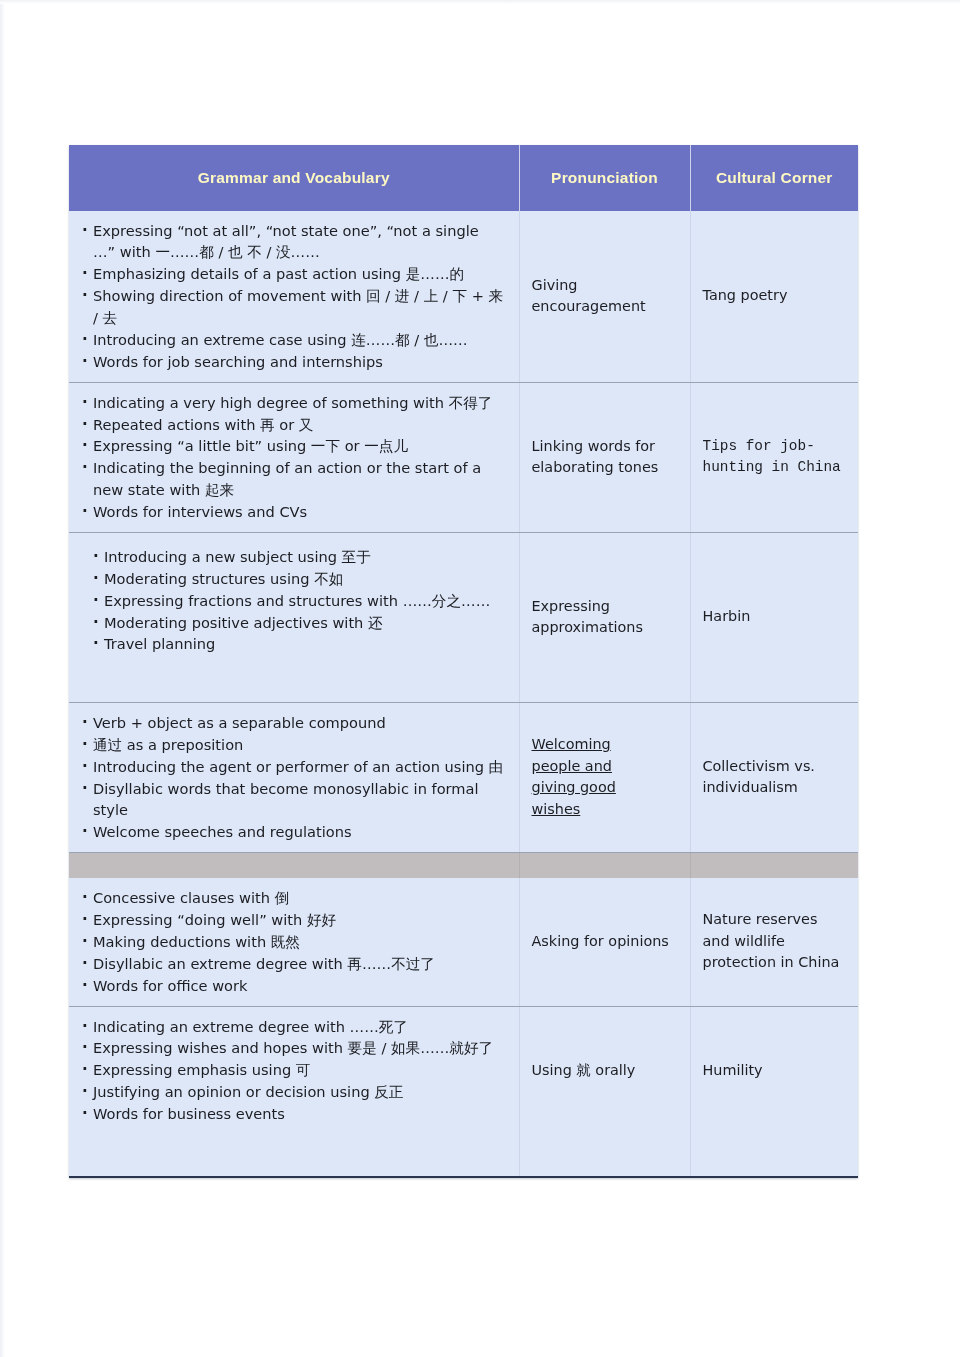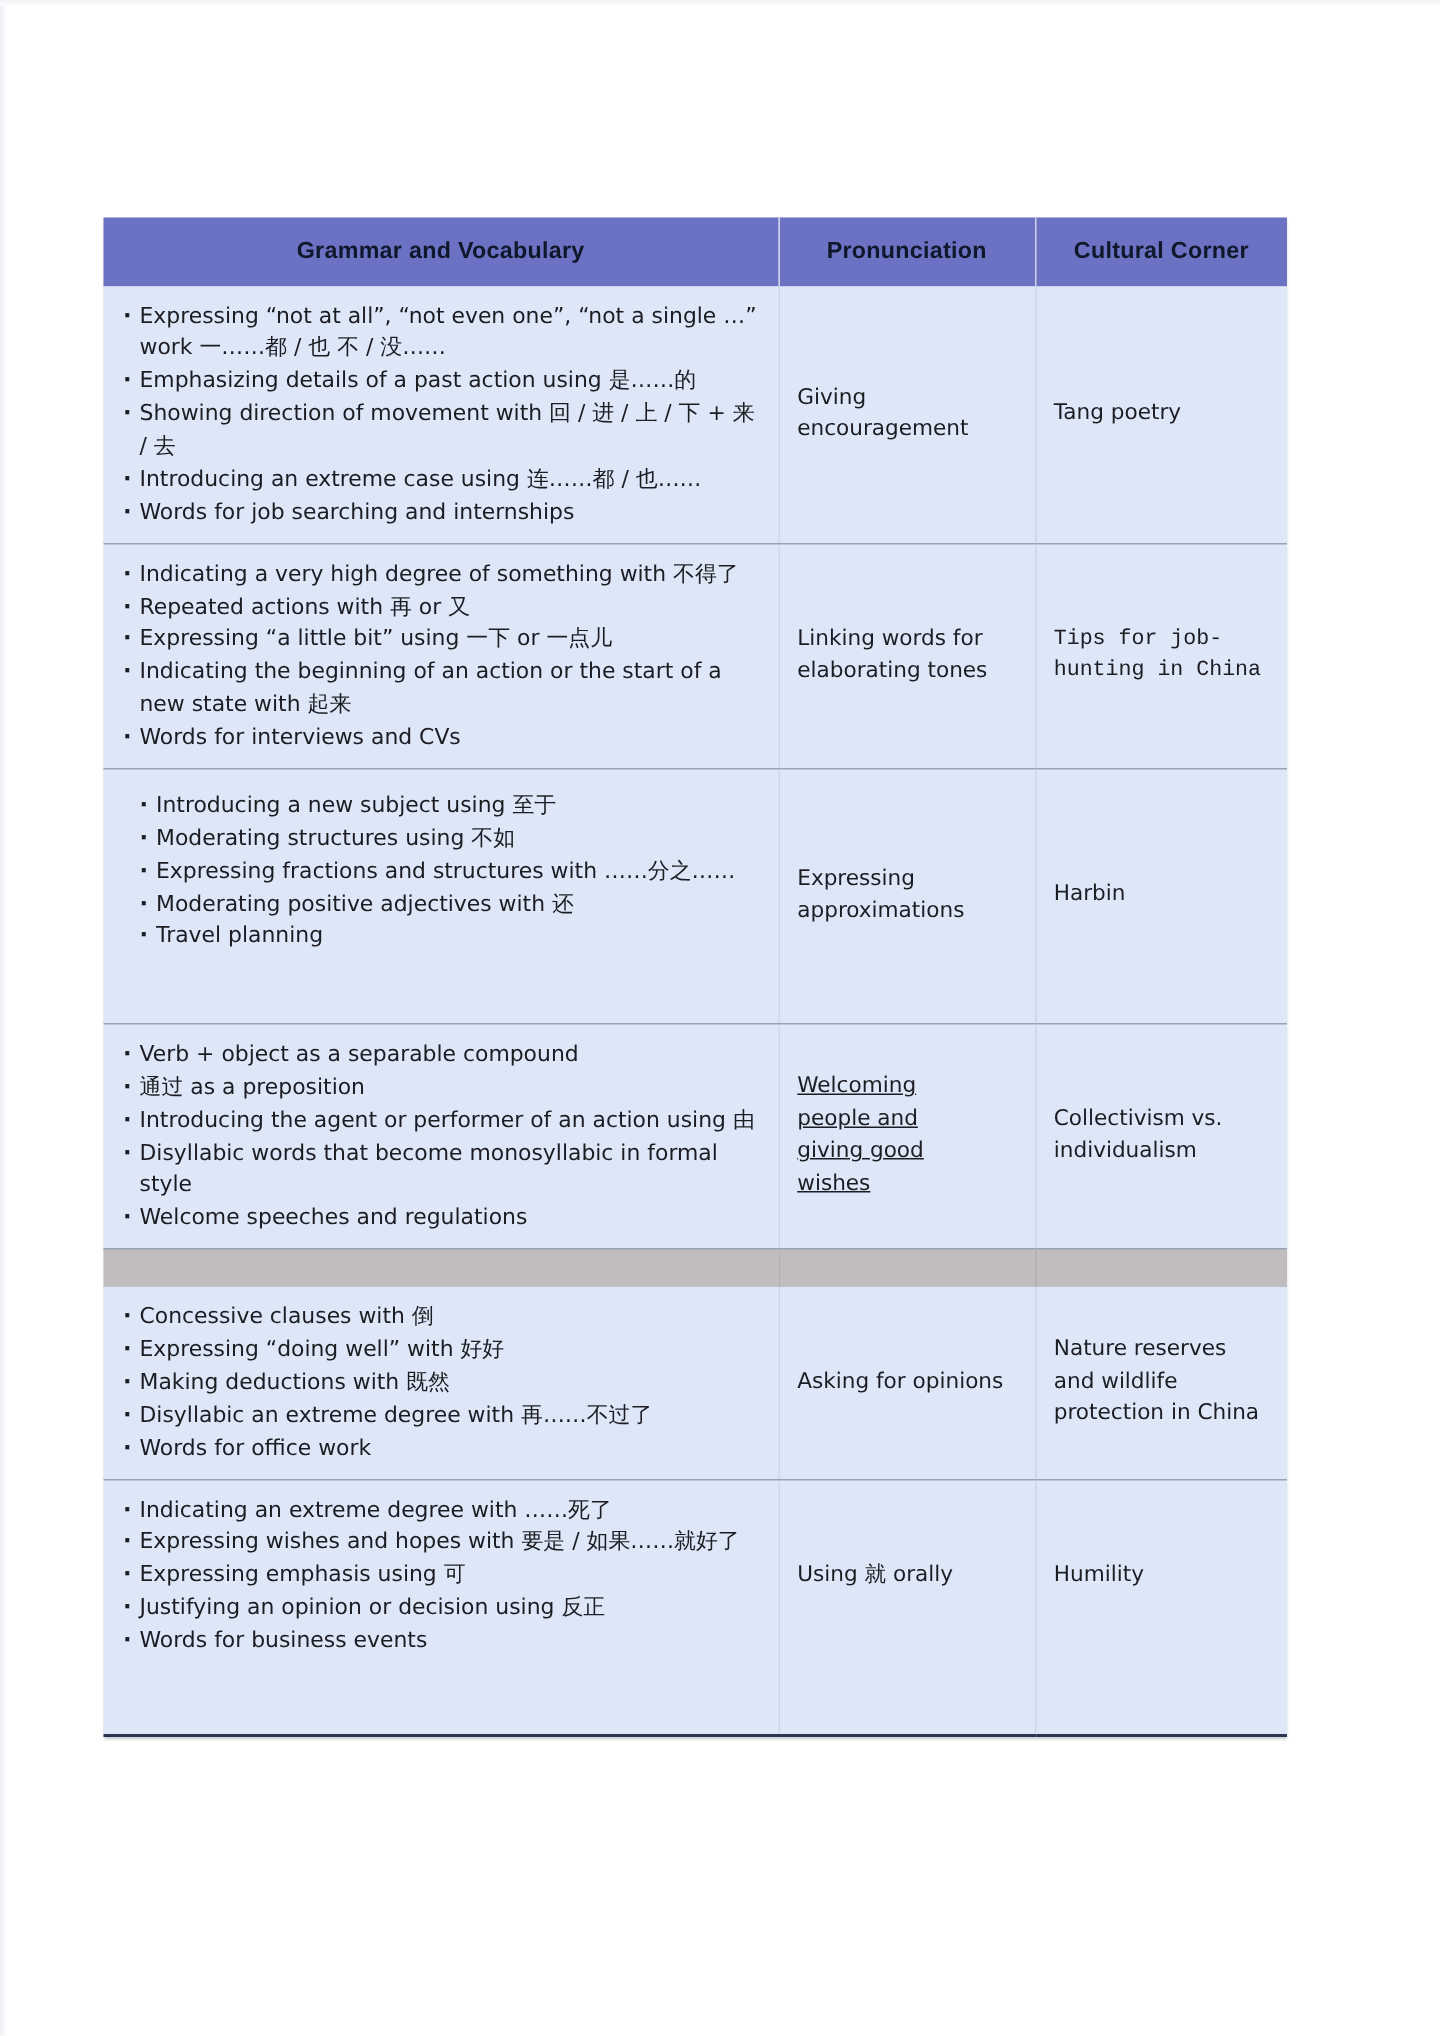--- a/index.html
+++ b/index.html
@@ -39,25 +39,25 @@
     table-layout: fixed;
     box-shadow: 0 1px 2px rgba(40,50,80,0.28);
   }
 
   .syllabus-table col.c1 { width: 450px; }
   .syllabus-table col.c2 { width: 171px; }
   .syllabus-table col.c3 { width: 168px; }
 
   thead th {
     background: #6b71c3;
-    color: #0f172a;
+    color: #fef9c3;
     font-size: 15.5px;
     font-weight: bold;
     letter-spacing: 0.2px;
-    height: 46px;
+    height: 66px;
     text-align: center;
     vertical-align: middle;
     border-right: 1px solid #cfd3ea;
     padding: 0;
   }
   thead th:last-child { border-right: none; }
 
   tbody td {
     background: #dee7f8;
     border-right: 1px solid #ccd6ea;
@@ -139,21 +139,21 @@
       <th>Grammar and Vocabulary</th>
       <th>Pronunciation</th>
       <th>Cultural Corner</th>
     </tr>
   </thead>
   <tbody>
 
     <tr style="height:164px;">
       <td>
         <ul class="cell-list">
-          <li class="cjk">Expressing “not at all”, “not even one”, “not a single …” work 一……都 / 也 不 / 没……</li>
+          <li class="cjk">Expressing “not at all”, “not state one”, “not a single …” with 一……都 / 也 不 / 没……</li>
           <li class="cjk">Emphasizing details of a past action using 是……的</li>
           <li class="cjk">Showing direction of movement with 回 / 进 / 上 / 下 + 来 / 去</li>
           <li class="cjk">Introducing an extreme case using 连……都 / 也……</li>
           <li class="cjk">Words for job searching and internships</li>
         </ul>
       </td>
       <td>
         <div class="plain-cell cjk">Giving encouragement</div>
       </td>
       <td>

